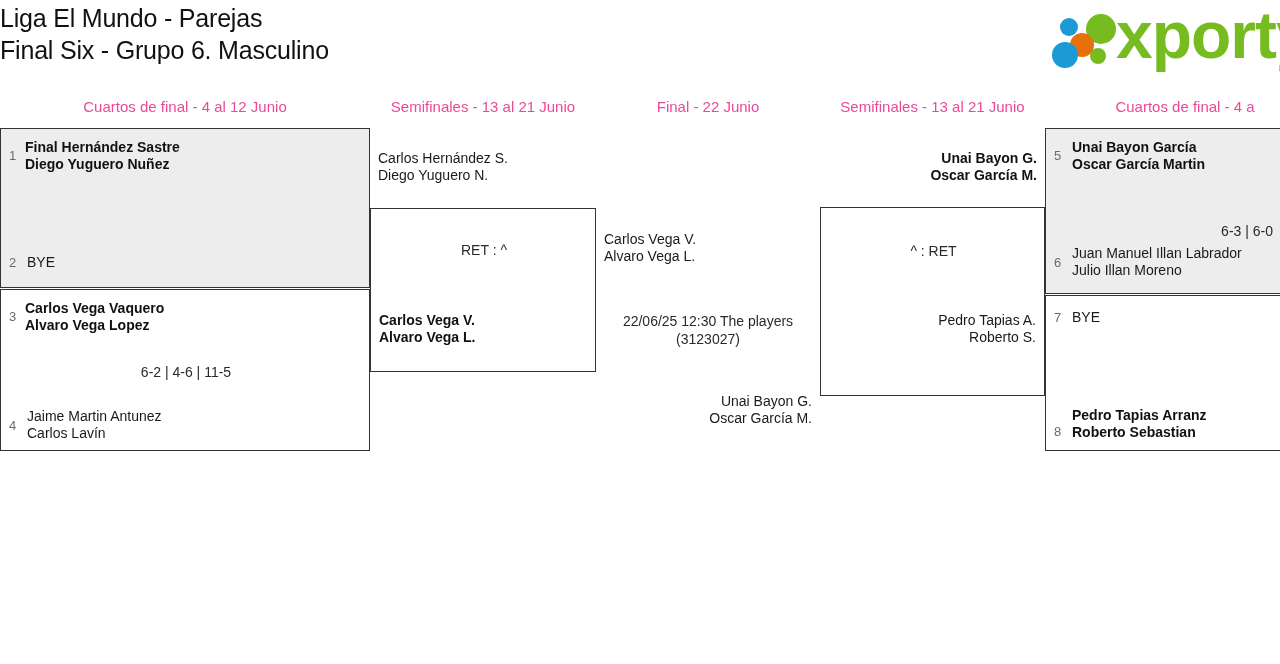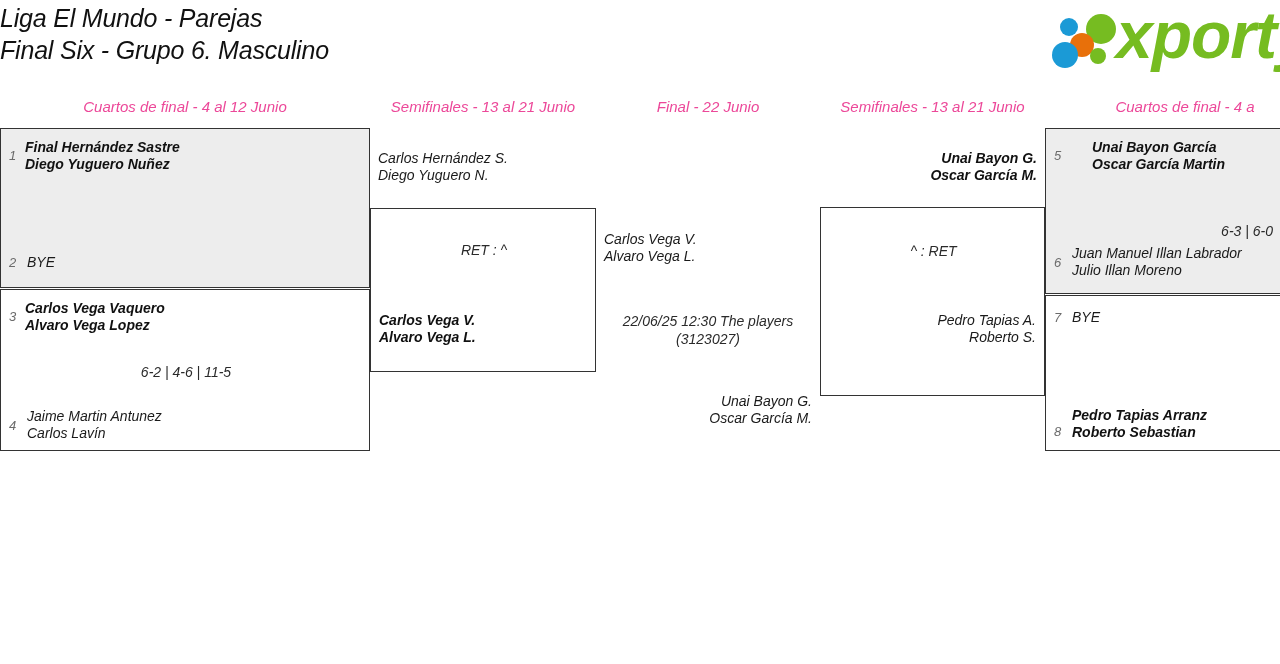--- a/index.html
+++ b/index.html
@@ -1,15 +1,15 @@
 <!DOCTYPE html>
 <html><head>
 <meta charset="utf-8">
 <style>
-  * { box-sizing: border-box; font-style: italic; }
+  * { box-sizing: border-box; }
   html, body {
     margin: 0; padding: 0;
     width: 1280px; height: 664px;
     background: #ffffff;
     font-family: "Liberation Sans", sans-serif;
     color: #1a1a1a;
     overflow: hidden;
   }
   #root { position: relative; width: 1280px; height: 664px; }
 
@@ -141,21 +141,21 @@
 Oscar García M.</span>
   </div>
   <div class="box" style="left:820px; top:207px; width:225px; height:189px;">
     <span class="score" style="left:0px; top:34px; width:225px;">^ : RET</span>
     <span class="team right" style="right:8px; top:104px;">Pedro Tapias A.
 Roberto S.</span>
   </div>
 
   <div class="box shaded" style="left:1045px; top:128px; width:280px; height:166px;">
     <span class="seed" style="left:8px; top:19px;">5</span>
-    <span class="team win" style="left:26px; top:10px;margin-left:20px;">Unai Bayon García
+    <span class="team win" style="left:26px; top:10px;">Unai Bayon García
 Oscar García Martin</span>
     <span class="score right" style="left:0px; top:73px; width:227px;margin-top:20px;">6-3 | 6-0</span>
     <span class="seed" style="left:8px; top:126px;">6</span>
     <span class="team" style="left:26px; top:116px;">Juan Manuel Illan Labrador
 Julio Illan Moreno</span>
   </div>
 
   <div class="box" style="left:1045px; top:295px; width:280px; height:156px;">
     <span class="seed" style="left:8px; top:14px;">7</span>
     <span class="team" style="left:26px; top:13px;">BYE</span>

